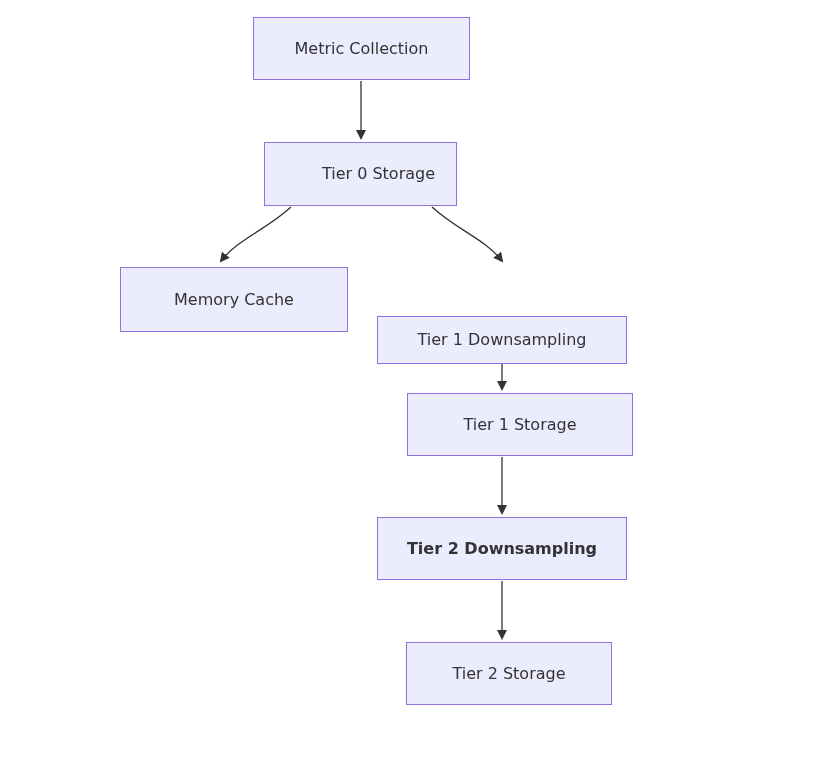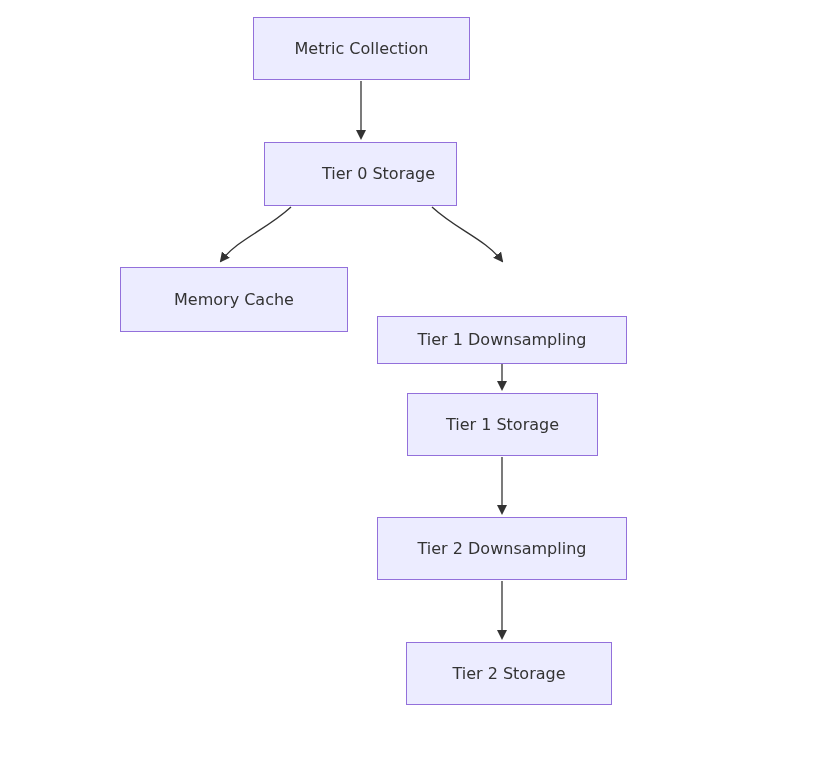--- a/index.html
+++ b/index.html
@@ -50,22 +50,22 @@
     font-size: 16px;
     line-height: 1.2;
     text-align: center;
     white-space: nowrap;
   }
   
   .n-metric   { left: 253px; top: 17px;  width: 217px; height: 63px; }
   .n-tier0    { left: 264px; top: 142px; width: 193px; height: 64px; padding-left: 36px; }
   .n-memory   { left: 120px; top: 267px; width: 228px; height: 65px; }
   .n-t1down   { left: 377px; top: 268px; width: 250px; height: 48px; margin-top: 48px; }
-  .n-t1store  { left: 407px; top: 393px; width: 191px; height: 63px; }
-  .n-t2down   { left: 377px; top: 517px; width: 250px; height: 63px; }
+  .n-t1store  { left: 407px; top: 393px; width: 226px; height: 63px; }
+  .n-t2down   { left: 377px; top: 517px; width: 250px; height: 63px; font-weight: bold; }
   .n-t2store  { left: 406px; top: 642px; width: 206px; height: 63px; }
 </style>
 </head>
 <body>
 
 <div class="canvas">
 
   <svg class="edge-layer" width="819" height="759" viewBox="0 0 819 759" xmlns="http://www.w3.org/2000/svg">
     <defs>
       <marker id="arrowhead" markerUnits="userSpaceOnUse" viewBox="0 0 10 10" refX="8" refY="5" markerWidth="10" markerHeight="10" orient="auto-start-reverse">

